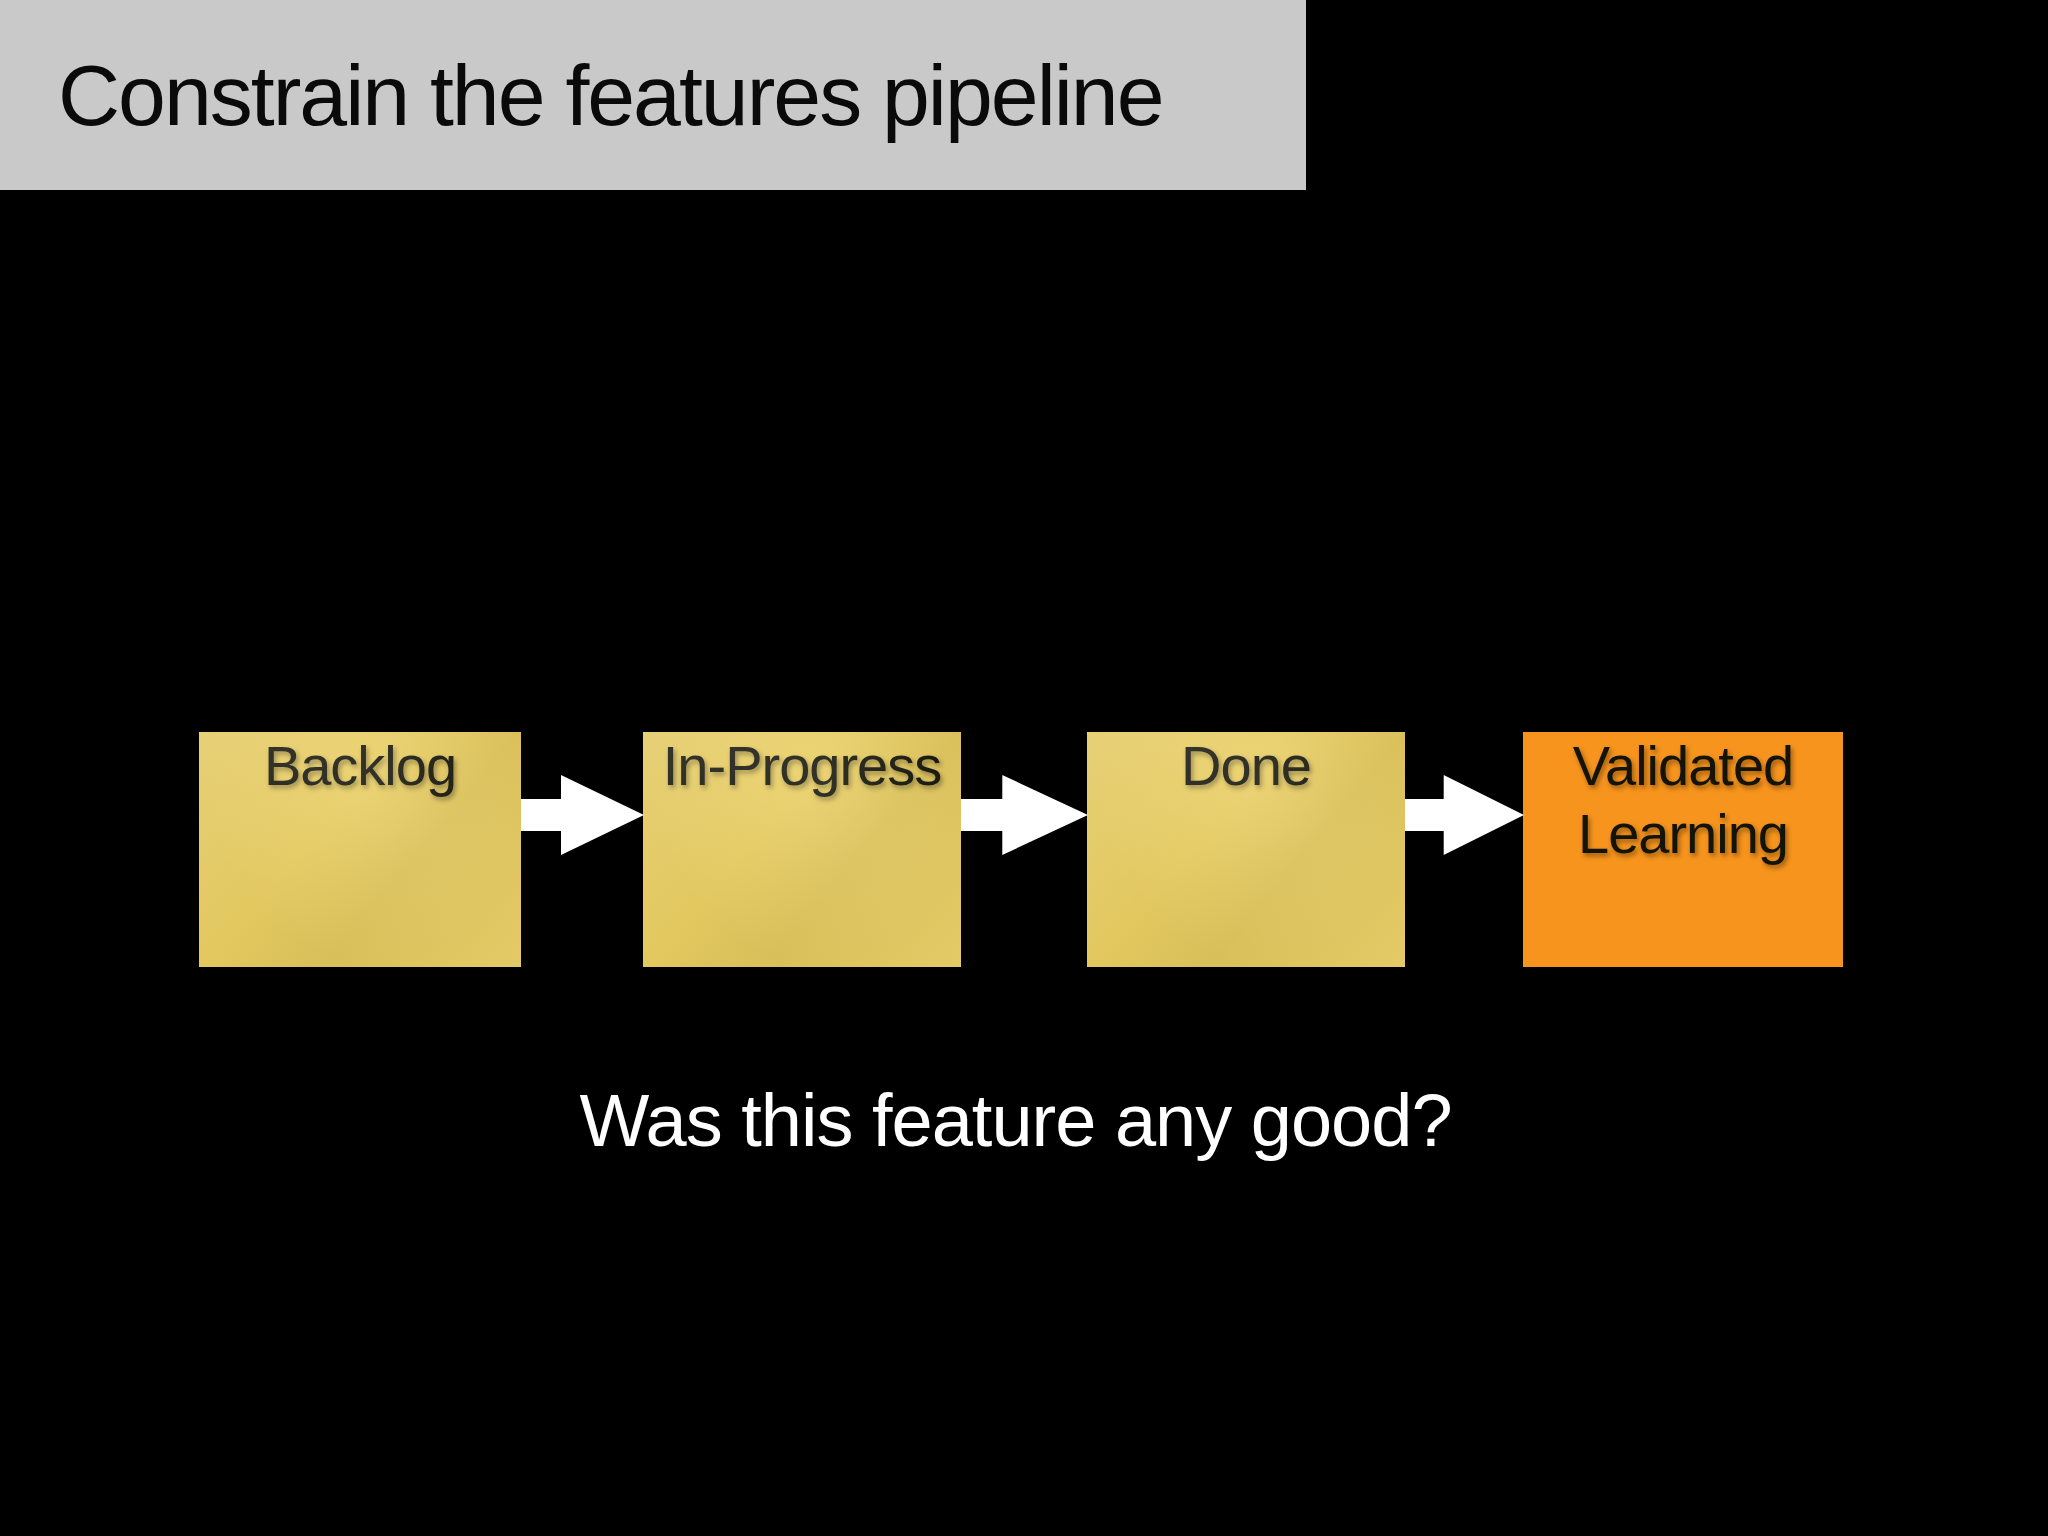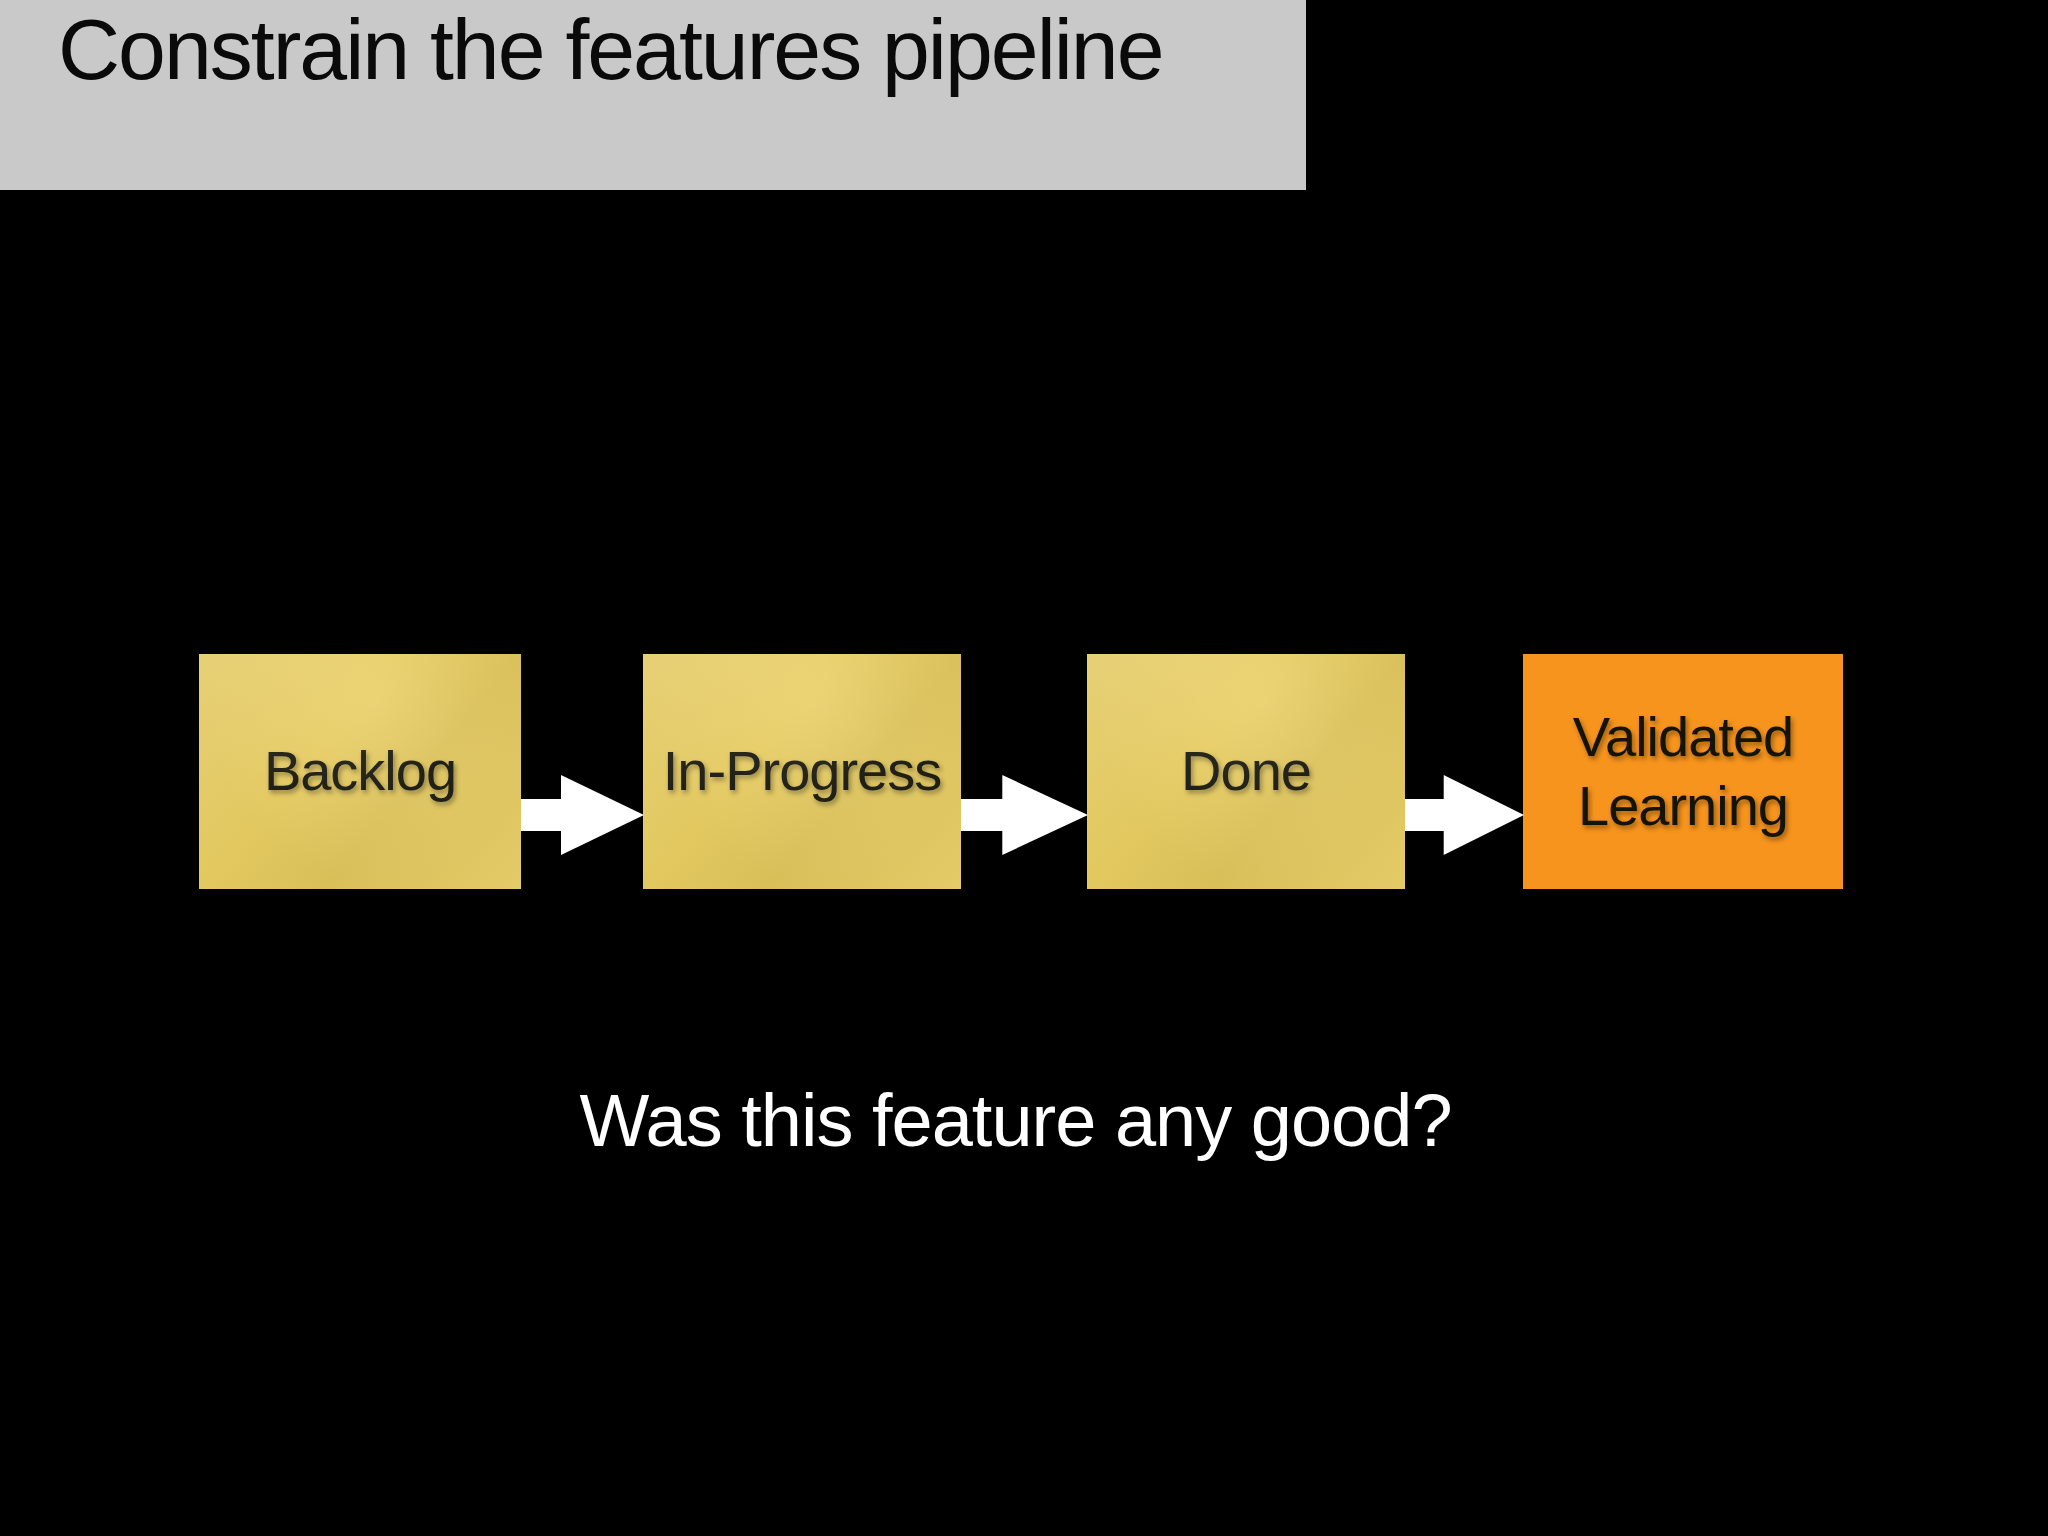--- a/index.html
+++ b/index.html
@@ -18,37 +18,38 @@
 
   
   #title-bar {
     position: absolute;
     left: 0;
     top: 0;
     width: 1306px;
     height: 190px;
     background: #c9c9c9;
     display: flex;
+    align-items: center;
   }
   #title-bar .title-text {
     padding-left: 58px;
     font-size: 86px;
     letter-spacing: -2px;
     color: #0a0a0a;
     white-space: nowrap;
     font-weight: 400;
   }
 
   
   .stage {
     position: absolute;
-    top: 654px;
+    top: 732px;
     height: 235px;
     display: flex;
-    align-items: center;
+    align-items: flex-start;
     justify-content: center;
     text-align: center;
     box-sizing: border-box;
   }
   .stage .stage-label {
     font-size: 56px;
     line-height: 1.22;
     color: #131308;
     text-shadow: 2px 3px 5px rgba(0,0,0,0.40);
     letter-spacing: -1px;

